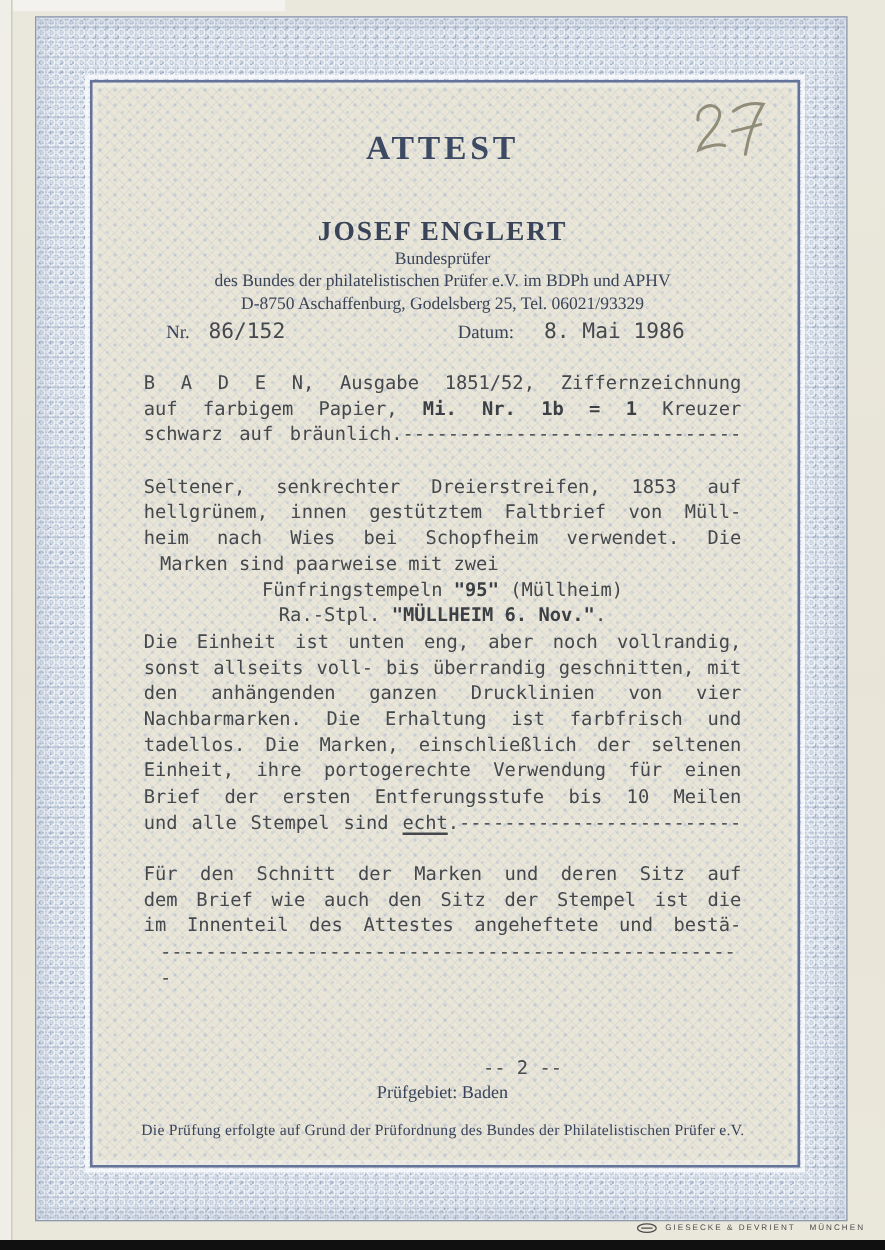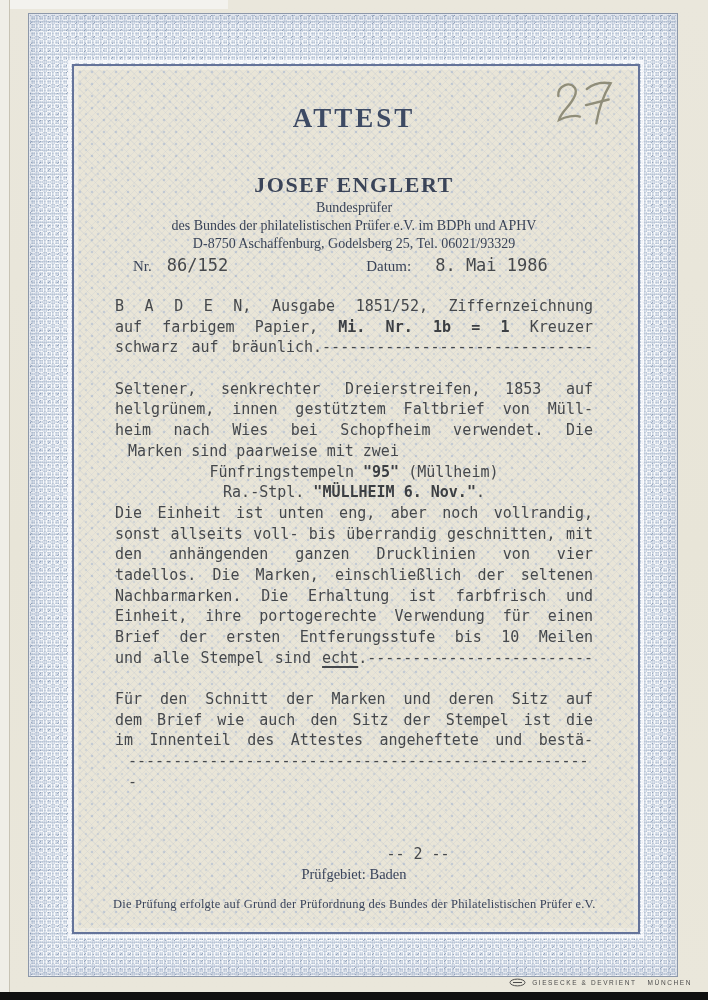--- a/index.html
+++ b/index.html
@@ -119,22 +119,22 @@
           <div class="tline tblank"></div>
           <div class="tline just"><span>Seltener, senkrechter Dreierstreifen, 1853 auf</span></div>
           <div class="tline just"><span>hellgrünem, innen gestütztem Faltbrief von Müll-</span></div>
           <div class="tline just"><span>heim nach Wies bei Schopfheim verwendet. Die</span></div>
           <div class="tline tleft"><span>Marken sind paarweise mit zwei</span></div>
           <div class="tline tcenter"><span>Fünfringstempeln </span><span class="b">"95"</span><span> (Müllheim)</span></div>
           <div class="tline tcenter"><span>Ra.-Stpl. </span><span class="b">"MÜLLHEIM 6. Nov."</span><span>.</span></div>
           <div class="tline just"><span>Die Einheit ist unten eng, aber noch vollrandig,</span></div>
           <div class="tline just"><span>sonst allseits voll- bis überrandig geschnitten, mit</span></div>
           <div class="tline just"><span>den anhängenden ganzen Drucklinien von vier</span></div>
+          <div class="tline just"><span>Nachbarmarken. Die Erhaltung ist farbfrisch und</span></div>
           <div class="tline just"><span>tadellos. Die Marken, einschließlich der seltenen</span></div>
-          <div class="tline just"><span>Nachbarmarken. Die Erhaltung ist farbfrisch und</span></div>
           <div class="tline just"><span>Einheit, ihre portogerechte Verwendung für einen</span></div>
           <div class="tline just"><span>Brief der ersten Entferungsstufe bis 10 Meilen</span></div>
           <div class="tline just"><span>und alle Stempel sind </span><span class="u">echt</span><span>.-------------------------</span></div>
           <div class="tline tblank"></div>
           <div class="tline just"><span>Für den Schnitt der Marken und deren Sitz auf</span></div>
           <div class="tline just"><span>dem Brief wie auch den Sitz der Stempel ist die</span></div>
           <div class="tline just"><span>im Innenteil des Attestes angeheftete und bestä-</span></div>
           <div class="tline tleft"><span>----------------------------------------------------</span></div>
         </div>
 

